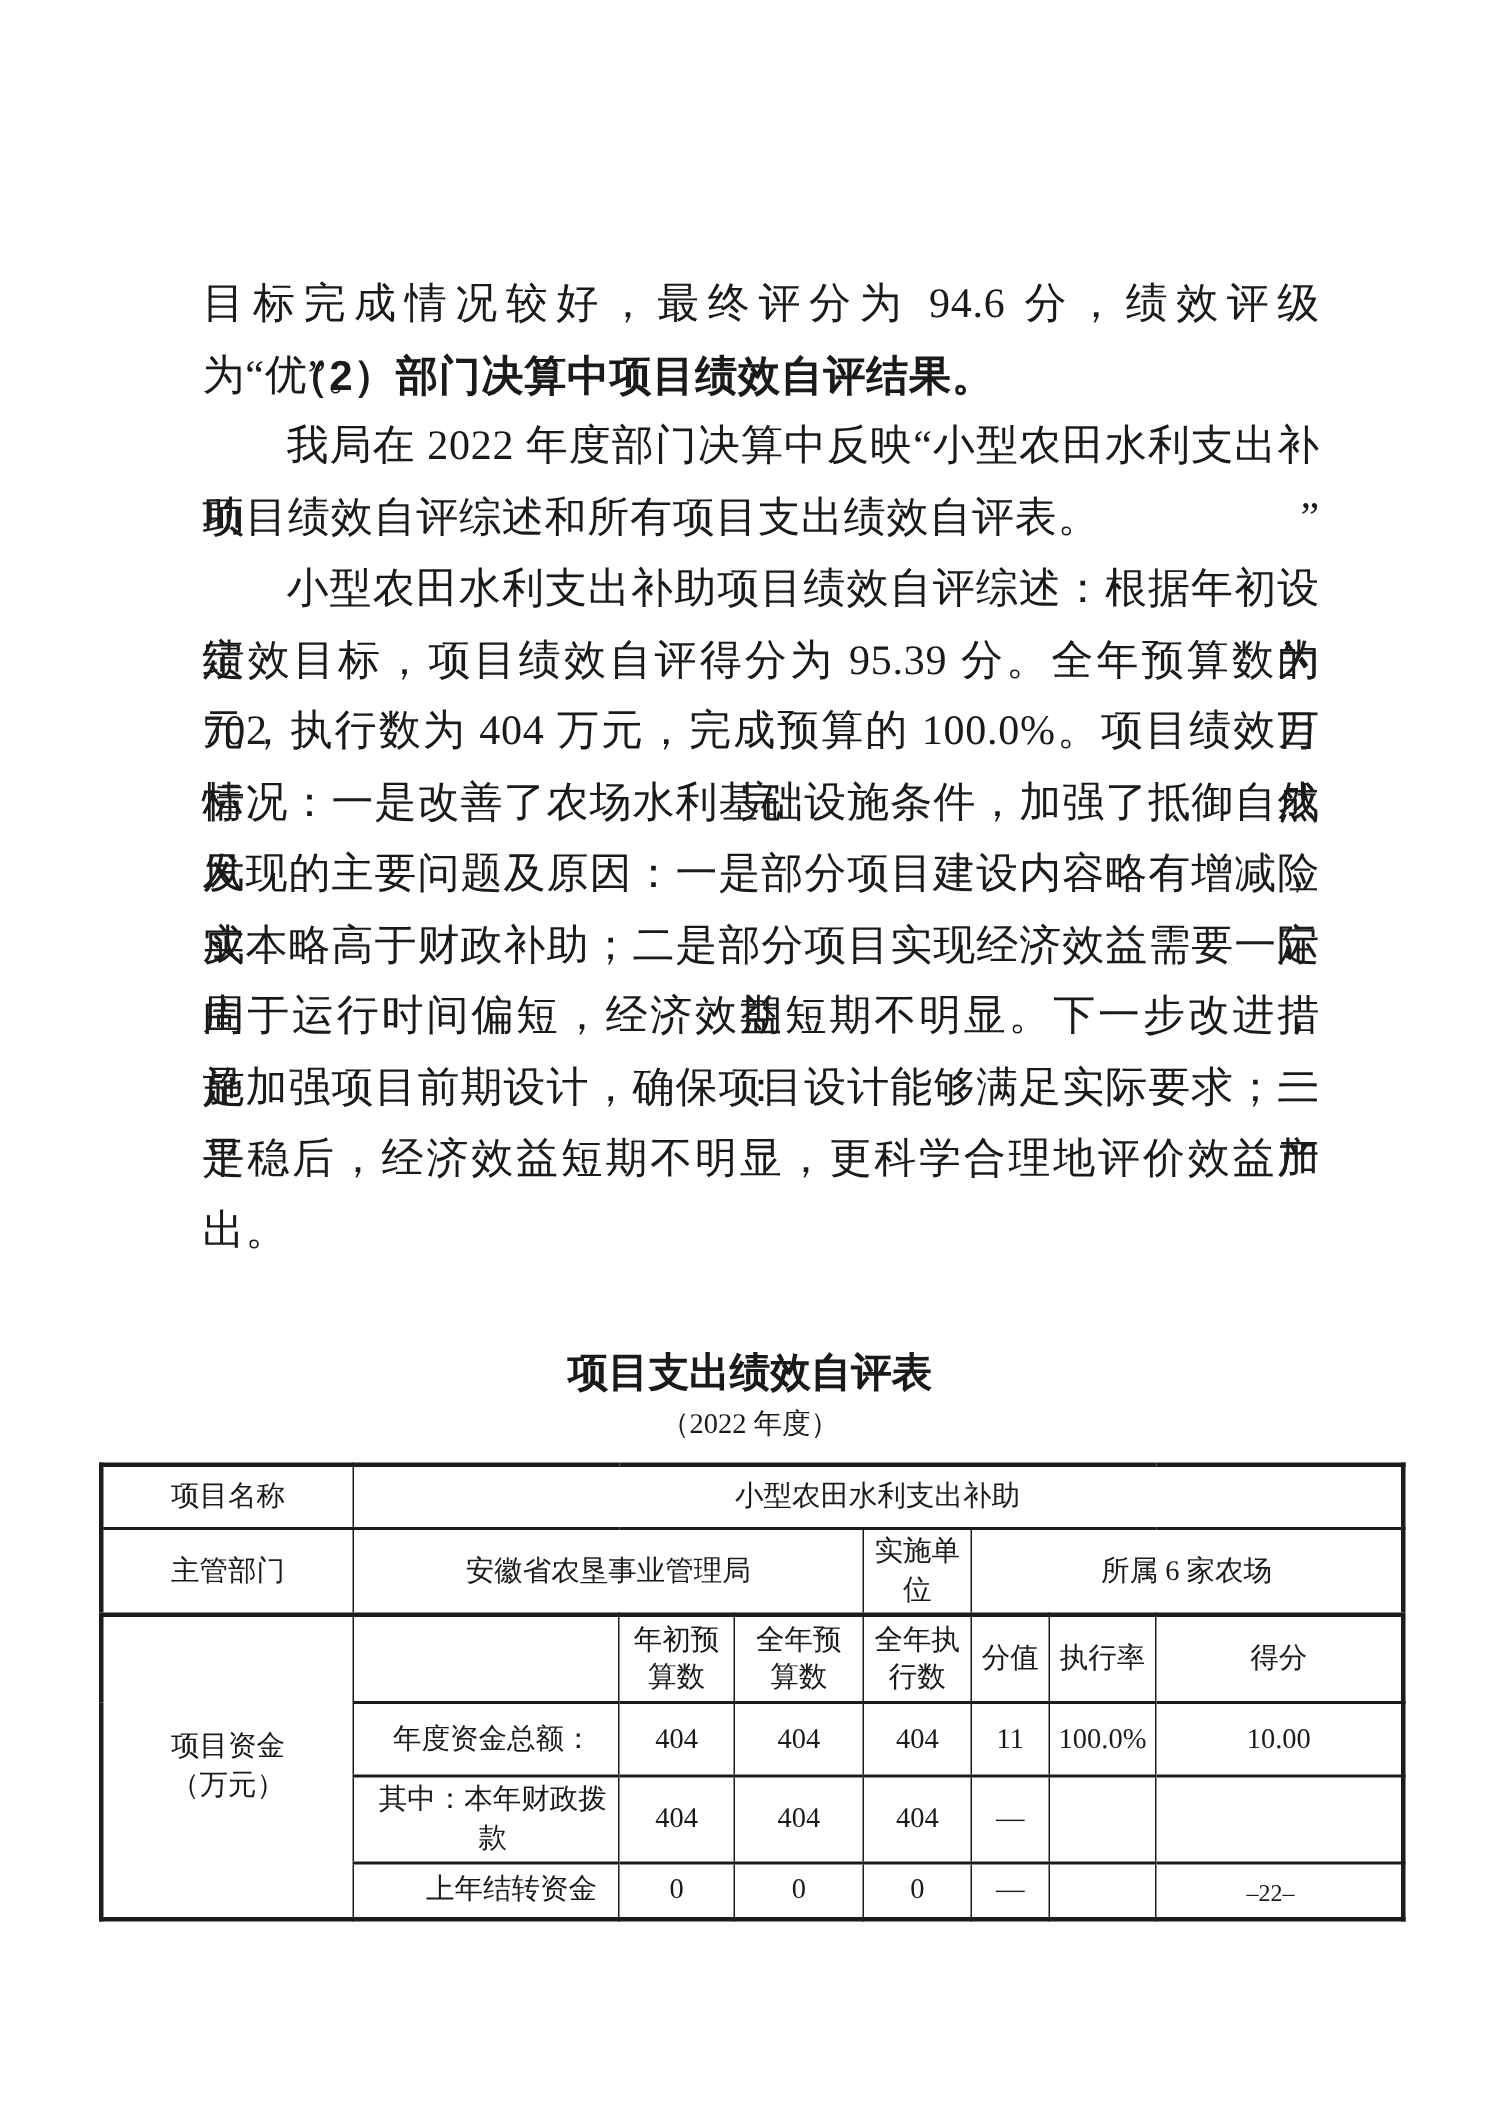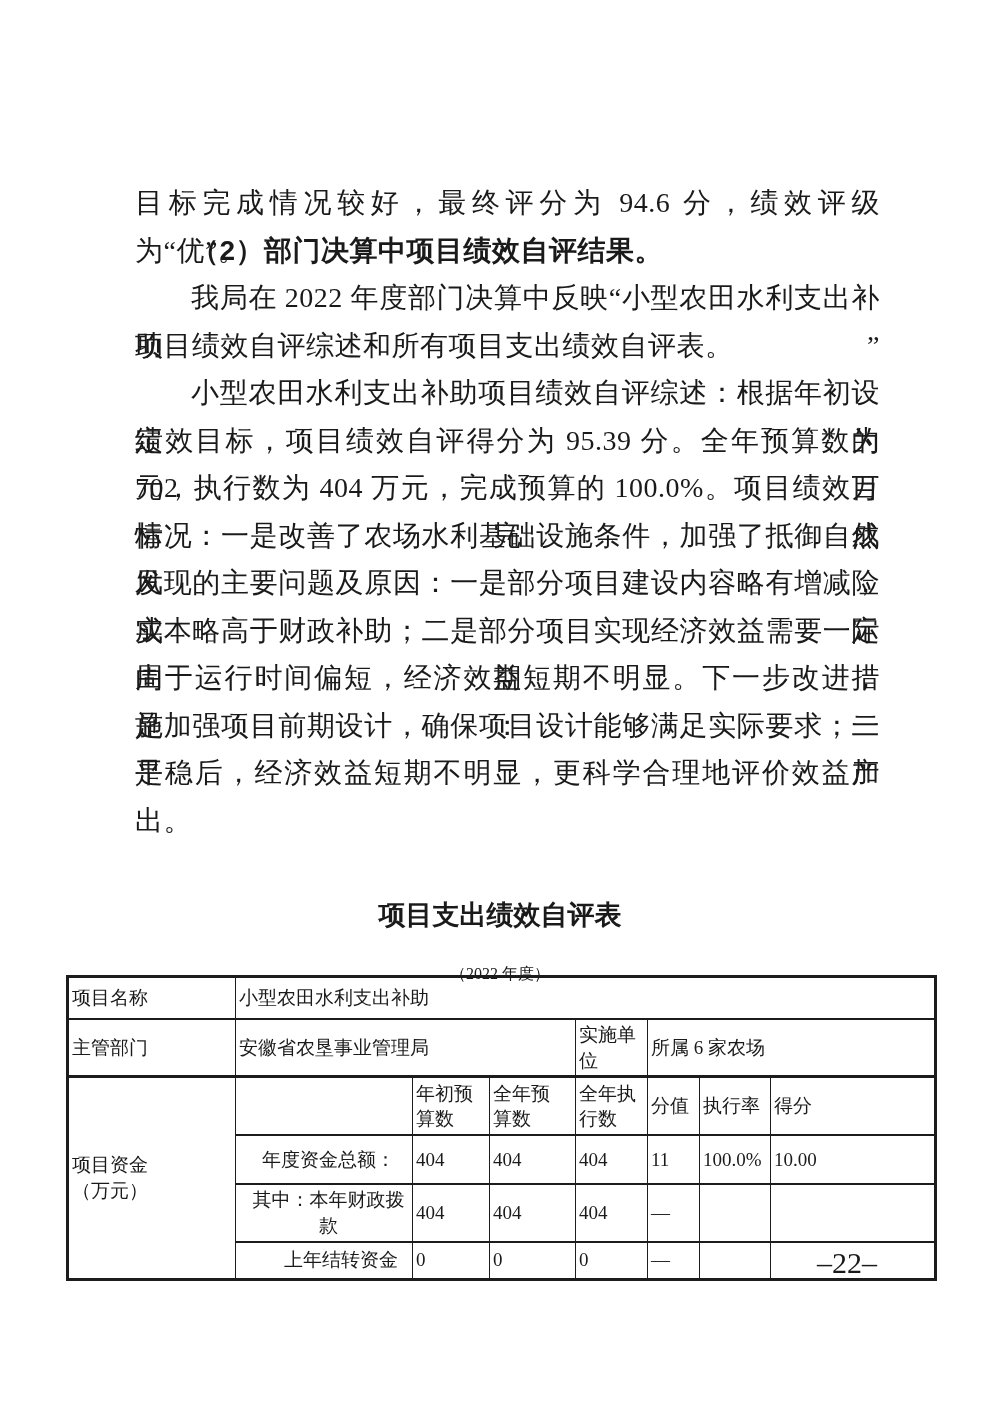--- a/index.html
+++ b/index.html
@@ -42,42 +42,41 @@
     text-align: center;
     font-family: "Liberation Sans", "DejaVu Sans", sans-serif;
     font-weight: bold;
     font-size: 27px;
     line-height: 34px;
   }
   .doc-subtitle {
     position: absolute;
     top: 939px; left: 0; width: 1000px;
     text-align: center;
-    font-size: 16px;
+    font-size: 19px;
     line-height: 22px;
-    margin-top: 24px;
   }
 
   
   table.ptable {
     position: absolute;
     left: 66px;
     top: 975px;
     width: 868px;
     border-collapse: collapse;
     table-layout: fixed;
     font-size: 19px;
     border: 3px solid #1c1c1c;
   }
   .ptable td {
     border-left: 1px solid #1c1c1c;
     border-right: 1px solid #1c1c1c;
     border-top: 2px solid #1c1c1c;
     border-bottom: 2px solid #1c1c1c;
-    text-align: left;
+    text-align: center;
     vertical-align: middle;
     padding: 2px 3px;
     line-height: 1.35;
     overflow: hidden;
   }
   .ptable tr.r1 td { height: 36px; }
   .ptable tr.r2 td { height: 41px; border-bottom-width: 3px; }
   .ptable tr.r3 td { height: 52px; }
   .ptable tr.r4 td { height: 43px; }
   .ptable tr.r5 td { height: 31px; }
@@ -86,21 +85,21 @@
   .ptable td.name-left  { text-align: center;  padding-left: 12px; }
   .ptable td.name-right { text-align: right; padding-right: 14px; }
 
   
   .page-number {
     position: absolute;
     top: 1250px;
     left: 816px;
     width: 62px;
     text-align: center;
-    font-size: 30px;
+    font-size: 16px;
     line-height: 26px;
   }
 </style>
 </head>
 <body>
 
 <div class="page">
 
   <div class="textblock">
     <div class="line">目标完成情况较好，最终评分为 94.6 分，绩效评级为“优”。</div>

